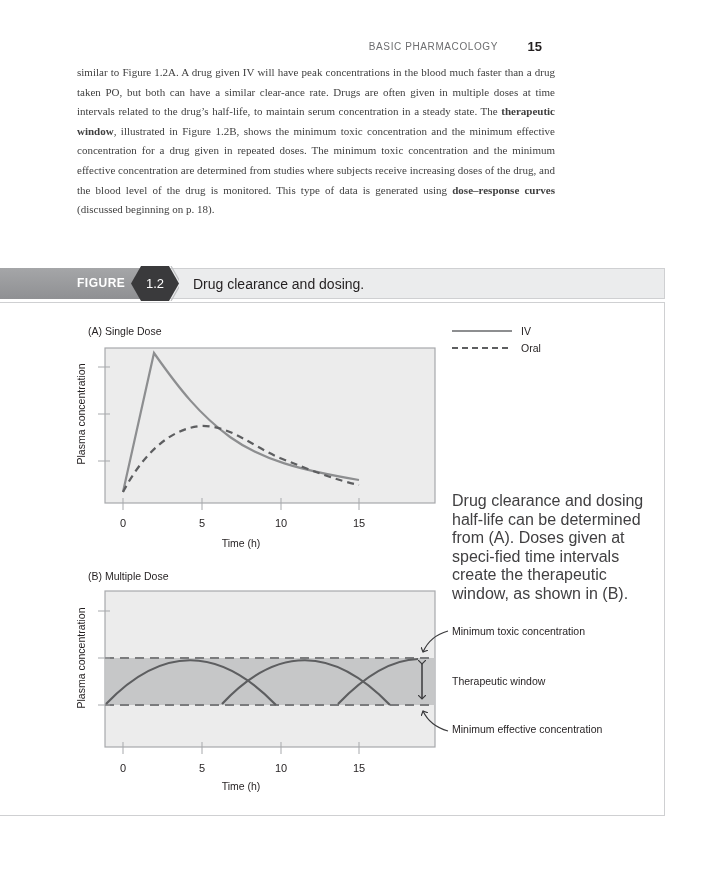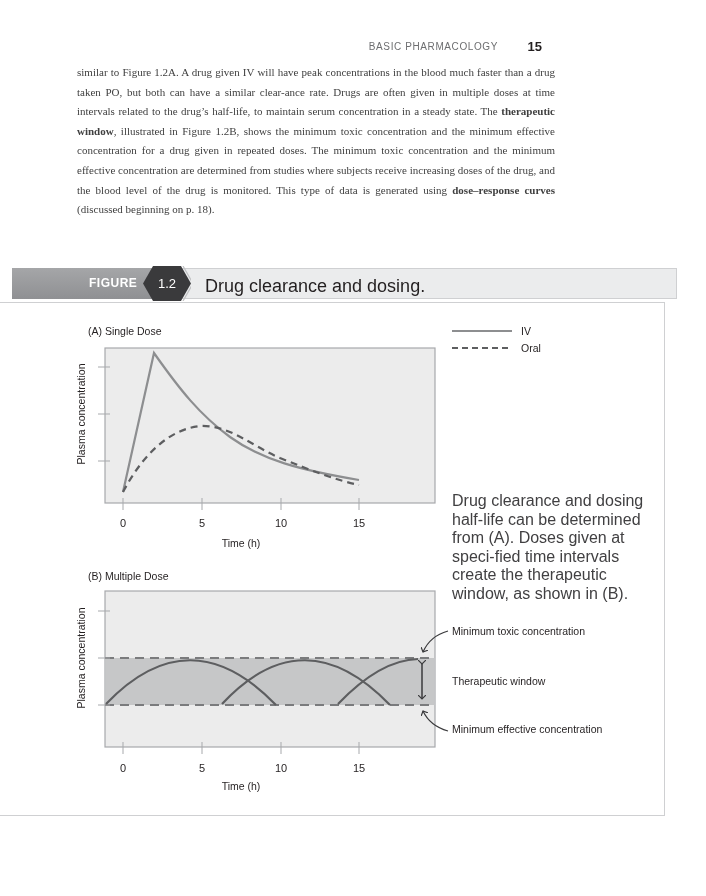--- a/index.html
+++ b/index.html
@@ -4,27 +4,27 @@
 <style>
   html, body { margin:0; padding:0; background:#ffffff; }
   body { width:706px; height:896px; position:relative; overflow:hidden; font-family:"Liberation Sans", sans-serif; color:#231f20; }
   .running-head { position:absolute; top:40px; left:0; width:582px; height:16px; }
   .running-title { position:absolute; right:84px; top:1px; font-size:10px; letter-spacing:0.6px; color:#6d6e70; font-family:"Liberation Sans", sans-serif; }
   .page-number { position:absolute; right:40px; top:-1px; font-size:13px; font-weight:bold; color:#231f20; }
   .body-text { position:absolute; left:77px; top:63px; width:478px; font-family:"Liberation Serif", serif; font-size:11px; line-height:19.6px; text-align:justify; color:#404040; hyphens:manual; }
   .body-text p { margin:0; }
   .body-text b { font-weight:bold; }
 
-  .fig-header { position:absolute; left:0; top:268px; width:664px; height:31px;margin-left:12px; }
+  .fig-header { position:absolute; left:0; top:268px; width:664px; height:31px; }
   .fig-band-left { position:absolute; left:0; top:0; width:150px; height:31px; background:linear-gradient(#a5a6a8,#8f9093); }
   .fig-band-right { position:absolute; left:150px; top:0; width:513px; height:29px; background:#ebeced; border:1px solid #cfd0d2; }
   .fig-label { position:absolute; left:77px; top:8px; font-size:12px; font-weight:bold; color:#ffffff; letter-spacing:0.5px; }
   .fig-num-badge { position:absolute; left:131px; top:-2px; width:48px; height:35px; }
   .fig-num { position:absolute; left:131px; top:8px; width:48px; text-align:center; color:#ffffff; font-size:13px; font-weight:normal; }
-  .fig-title { position:absolute; left:193px; top:8px; font-size:18px; color:#231f20; }
+  .fig-title { position:absolute; left:193px; top:8px; font-size:14px; color:#231f20; }
 
   .fig-box { position:absolute; left:-1px; top:302px; width:665px; height:512px; border:1px solid #cfd0d2; border-left:none; background:#ffffff; }
 
   .chart-svg { position:absolute; left:0; top:0; }
   .sv-text { font-family:"Liberation Sans", sans-serif; }
   .caption-side { position:absolute; left:452px; top:492px; width:212px; font-size:16px; line-height:18.5px; color:#414042; }
 </style>
 </head>
 <body>
 

